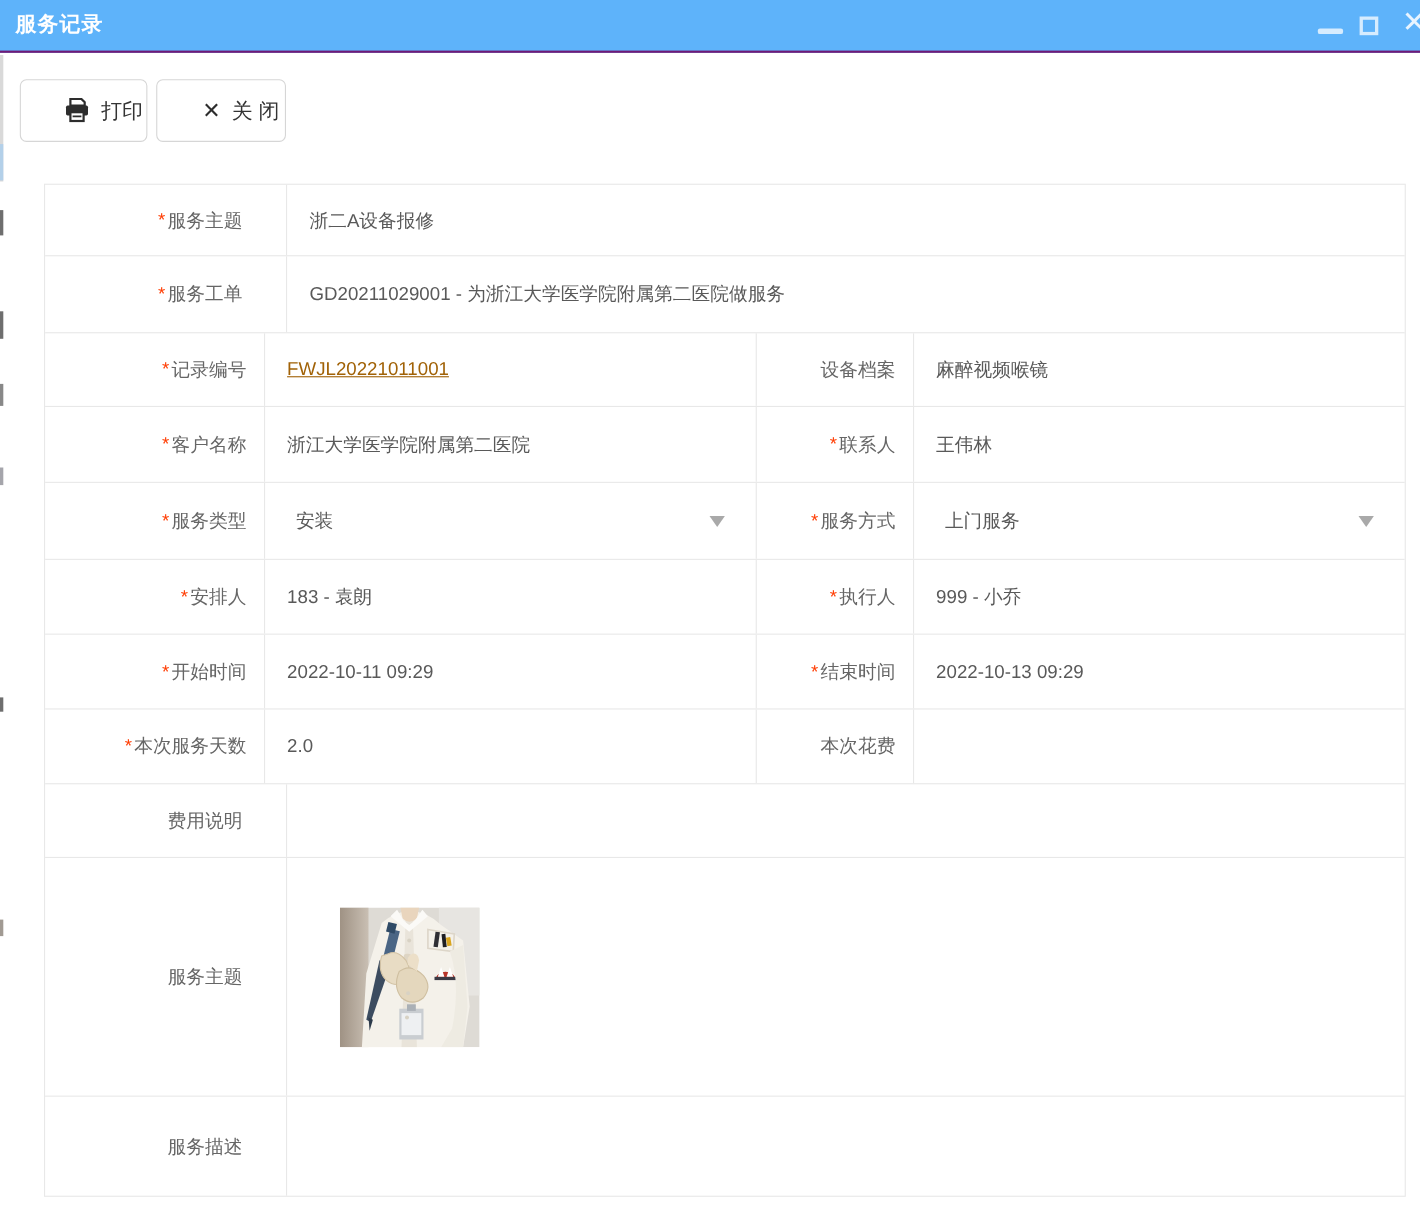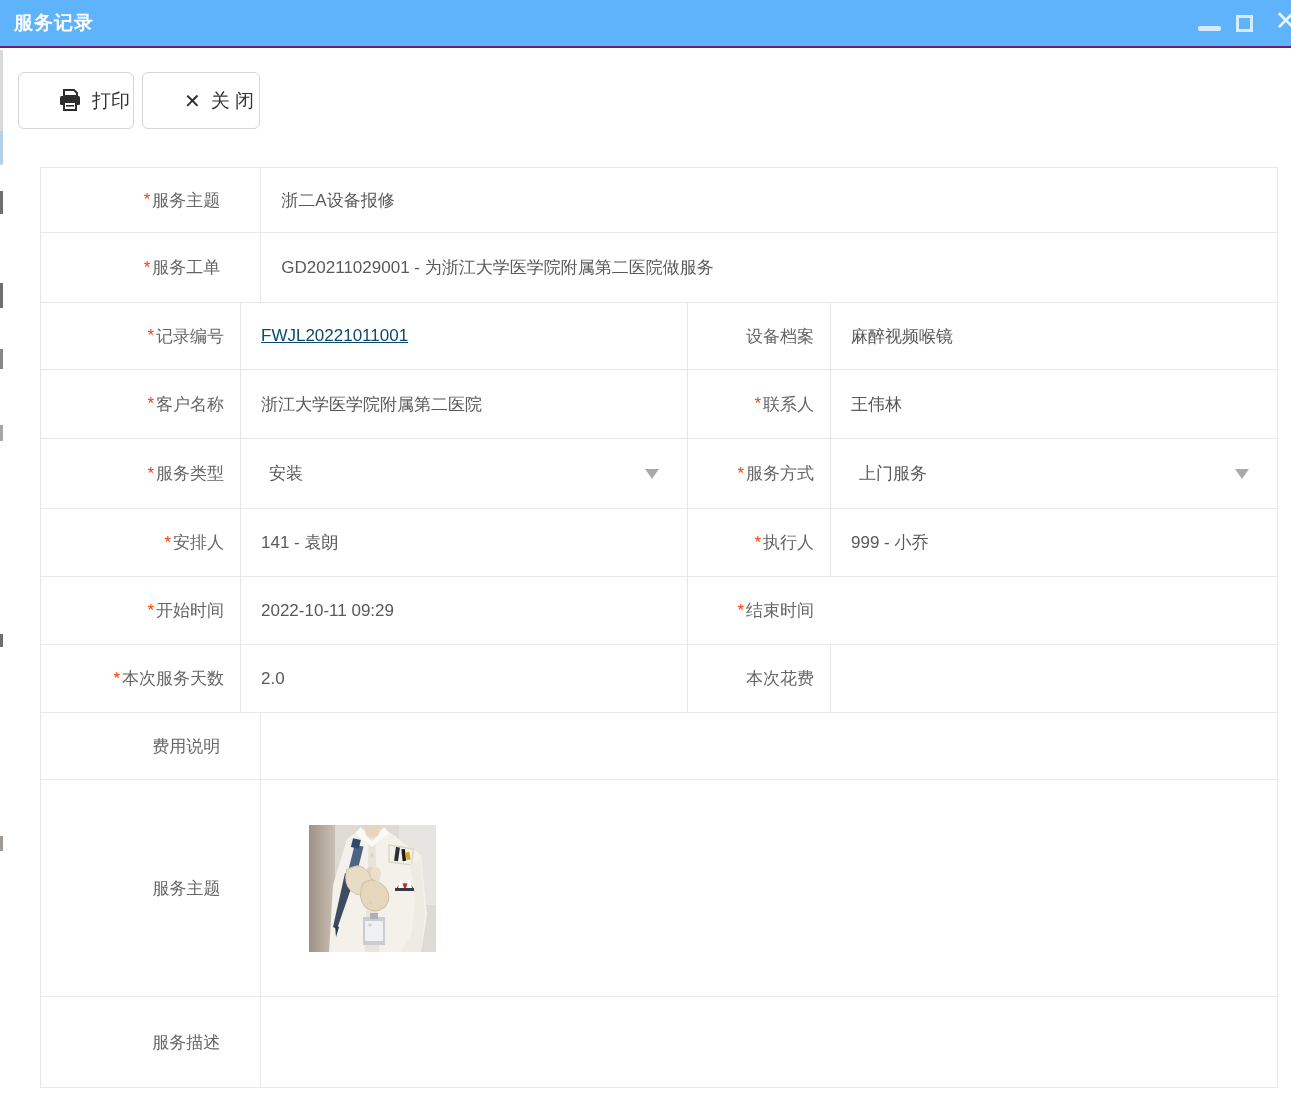--- a/index.html
+++ b/index.html
@@ -52,21 +52,21 @@
   .row + .row { border-top:1px solid #e8e8e8; }
   .cell { position:relative; display:flex; align-items:center; }
   .lbl { justify-content:flex-end; padding-right:16px; color:#666666; text-align:right; }
   .val { padding-left:20px; color:#595959; }
   .c1 { width:199px; }
   .c2 { width:447px; border-left:1px solid #e8e8e8; }
   .c3 { width:143px; border-left:1px solid #e8e8e8; justify-content:flex-end; padding-right:16px; }
   .c4 { width:447px; border-left:1px solid #e8e8e8; }
   .cfull { width:1037px; border-left:1px solid #e8e8e8;margin-left:24px; }
   .star { color:#ff3b00; margin-right:2px; }
-  a.vlink { color:#0c4a6e; text-decoration:underline; cursor:pointer; }
+  a.vlink { color:#a16207; text-decoration:underline; cursor:pointer; }
 
   .dd-arrow {
     position:absolute; right:28px; top:50%; margin-top:-5px;
     width:0; height:0; border-left:7px solid transparent;
     border-right:7px solid transparent; border-top:10px solid #a9a9a9;
     cursor:pointer;
   }
 
   
   .photo-wrap { position:absolute; left:48px; top:45px; width:127px; height:127px; cursor:pointer; }
@@ -177,38 +177,39 @@
       <span style="padding-left:8px">上门服务</span>
       <span class="dd-arrow"></span>
     </div>
   </div>
 
   <div class="row" style="height:68px">
     <div class="cell lbl c1">
       <span class="star">*</span>
       <span>安排人</span>
     </div>
-    <div class="cell val c2">141 - 袁朗</div>
+    <div class="cell val c2">183 - 袁朗</div>
     <div class="cell lbl c3">
       <span class="star">*</span>
       <span>执行人</span>
     </div>
     <div class="cell val c4">999 - 小乔</div>
   </div>
 
   <div class="row" style="height:68px">
     <div class="cell lbl c1">
       <span class="star">*</span>
       <span>开始时间</span>
     </div>
     <div class="cell val c2">2022-10-11 09:29</div>
     <div class="cell lbl c3">
       <span class="star">*</span>
       <span>结束时间</span>
     </div>
+    <div class="cell val c4">2022-10-13 09:29</div>
   </div>
 
   <div class="row" style="height:68px">
     <div class="cell lbl c1">
       <span class="star">*</span>
       <span>本次服务天数</span>
     </div>
     <div class="cell val c2">2.0</div>
     <div class="cell lbl c3">
       <span>本次花费</span>

